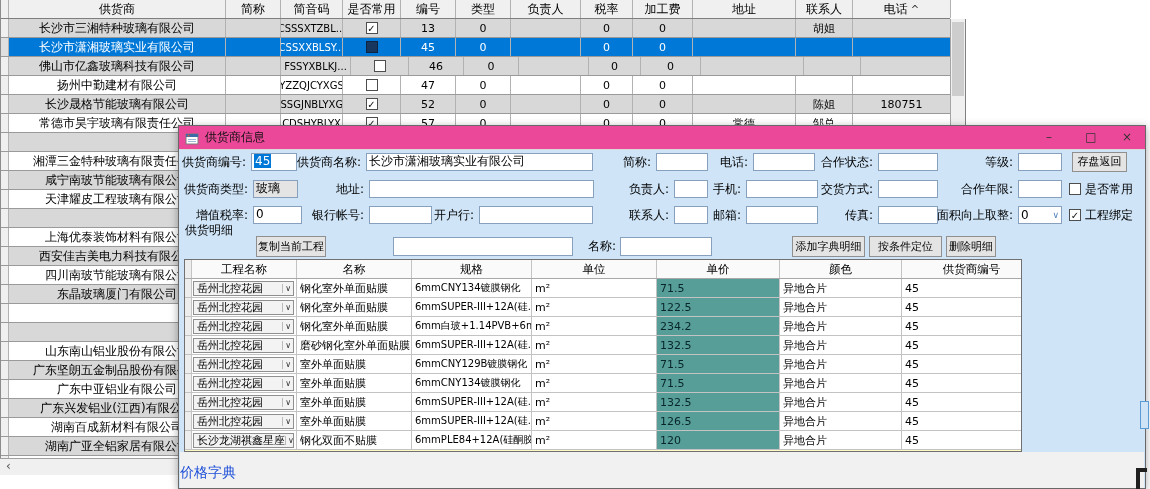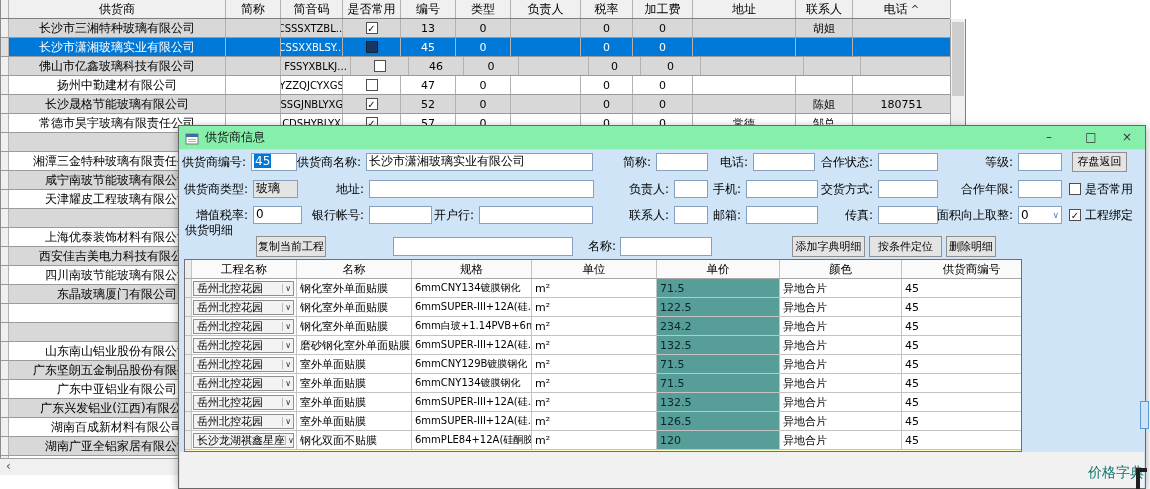--- a/index.html
+++ b/index.html
@@ -20,21 +20,21 @@
   .bt-sort{font-size:10px;color:#333;}
   .cb{width:12px;height:12px;border:1px solid #4d4d4d;background:#fff;font-size:10px;line-height:11px;text-align:center;color:#111;display:inline-block;box-sizing:border-box;}
   .sel .cb{background:#17375e;border-color:#0d2440;color:transparent;}
   .bt-vscroll{position:absolute;left:950px;top:19px;width:16px;height:456px;background:#f0f0f0;border-left:1px solid #a5a5a5;border-right:1px solid #808080;z-index:1;box-sizing:border-box;}
   .vthumb{position:absolute;left:1px;top:3px;width:12px;height:74px;background:#cdcdcd;}
   .bt-hscroll{position:absolute;left:0;top:458px;width:178px;height:17px;background:#f0f0f0;border-top:1px solid #a0a0a0;z-index:2;box-sizing:border-box;}
   .harrow{width:17px;height:16px;text-align:center;line-height:15px;font-size:12px;color:#555;}
   
   .dlg{position:absolute;left:178px;top:125px;width:968px;height:364px;z-index:10;background:#cfe4f7;
        border:1px solid #686868;box-sizing:border-box;box-shadow:0 2px 8px rgba(0,0,0,.35);}
-  .dlg-title{height:23px;background:#86efac;display:flex;align-items:center;padding-left:6px;position:relative;border-bottom:1px solid #d8d8d8;}
+  .dlg-title{height:23px;background:#ec4899;display:flex;align-items:center;padding-left:6px;position:relative;border-bottom:1px solid #d8d8d8;}
   .dlg-icon{width:14px;height:14px;margin-right:6px;display:inline-block;}
   .dlg-title-text{font-size:12px;color:#111;}
   .dlg-ctrl{position:absolute;top:0;width:36px;height:23px;text-align:center;line-height:22px;font-size:12px;color:#333;}
   .ctrl-min{left:852px;}.ctrl-max{left:894px;}.ctrl-close{left:930px;}
   .dlg-body{position:absolute;left:0;top:23px;right:0;bottom:0;}
   .flabel{position:absolute;font-size:12px;line-height:18px;white-space:nowrap;}
   .ffield{position:absolute;height:18px;background:#fff;border:1px solid #86a0bd;box-sizing:border-box;font-size:12px;line-height:15px;padding:0 2px;overflow:hidden;white-space:nowrap;}
   .ffield.ro{background:#e4e4e4;}
   .ffield .hl{background:#0078d7;color:#fff;padding:0 1px;}
   .fdd{display:flex;justify-content:space-between;align-items:center;}
@@ -56,21 +56,21 @@
   .g-row{display:flex;height:19px;border-bottom:1px solid #c3c3c3;box-sizing:border-box;background:#fff;}
   .g-head{background:#fafafa;border-bottom:1px solid #a8a8a8;}
   .g-cell{box-sizing:border-box;border-right:1px solid #c3c3c3;font-size:11px;display:flex;align-items:center;padding:0 3px;overflow:hidden;white-space:nowrap;flex:0 0 auto;}
   .g-hc{justify-content:center;background:#fafafa;font-size:11.5px;}
   .g-selc{background:#ededed;padding:0;}
   .g-spec{font-size:10px;}
   .price{background:#579e98;color:#08262a;}
   .combo{flex:1;height:15px;margin:1px 2px 1px 1px;border:1px solid #8f8f8f;background:#f3f3f3;display:flex;justify-content:space-between;align-items:center;font-size:11px;padding:0 2px 0 3px;overflow:hidden;white-space:nowrap;box-sizing:border-box;}
   .combo .ar{font-size:8px;color:#333;border-left:1px solid #bbb;padding-left:2px;}
   .dlg-footer{position:absolute;left:1px;right:1px;top:303px;bottom:0;background:#f1f1f1;}
-  .footer-red{position:absolute;left:0;right:0;top:12px;text-align:right;font-size:14px;color:#0f766e;}
+  .footer-red{position:absolute;left:0;right:0;top:12px;text-align:left;font-size:14px;color:#1d4ed8;}
   
   .frag-blue{position:absolute;left:1140px;top:401px;width:9px;height:28px;background:#cfe3f6;border:1px solid #5b9bd5;z-index:12;box-sizing:border-box;}
   .frag-dark{position:absolute;left:1136px;top:468px;width:11px;height:21px;border-left:4px solid #1f1f1f;border-top:4px solid #1f1f1f;z-index:12;box-sizing:border-box;}
 </style>
 </head>
 <body>
 
 <div class="bt">
     <div class="bt-row bt-head">
       <div class="bt-cell bt-selcell" style="width: 8px;"></div>

